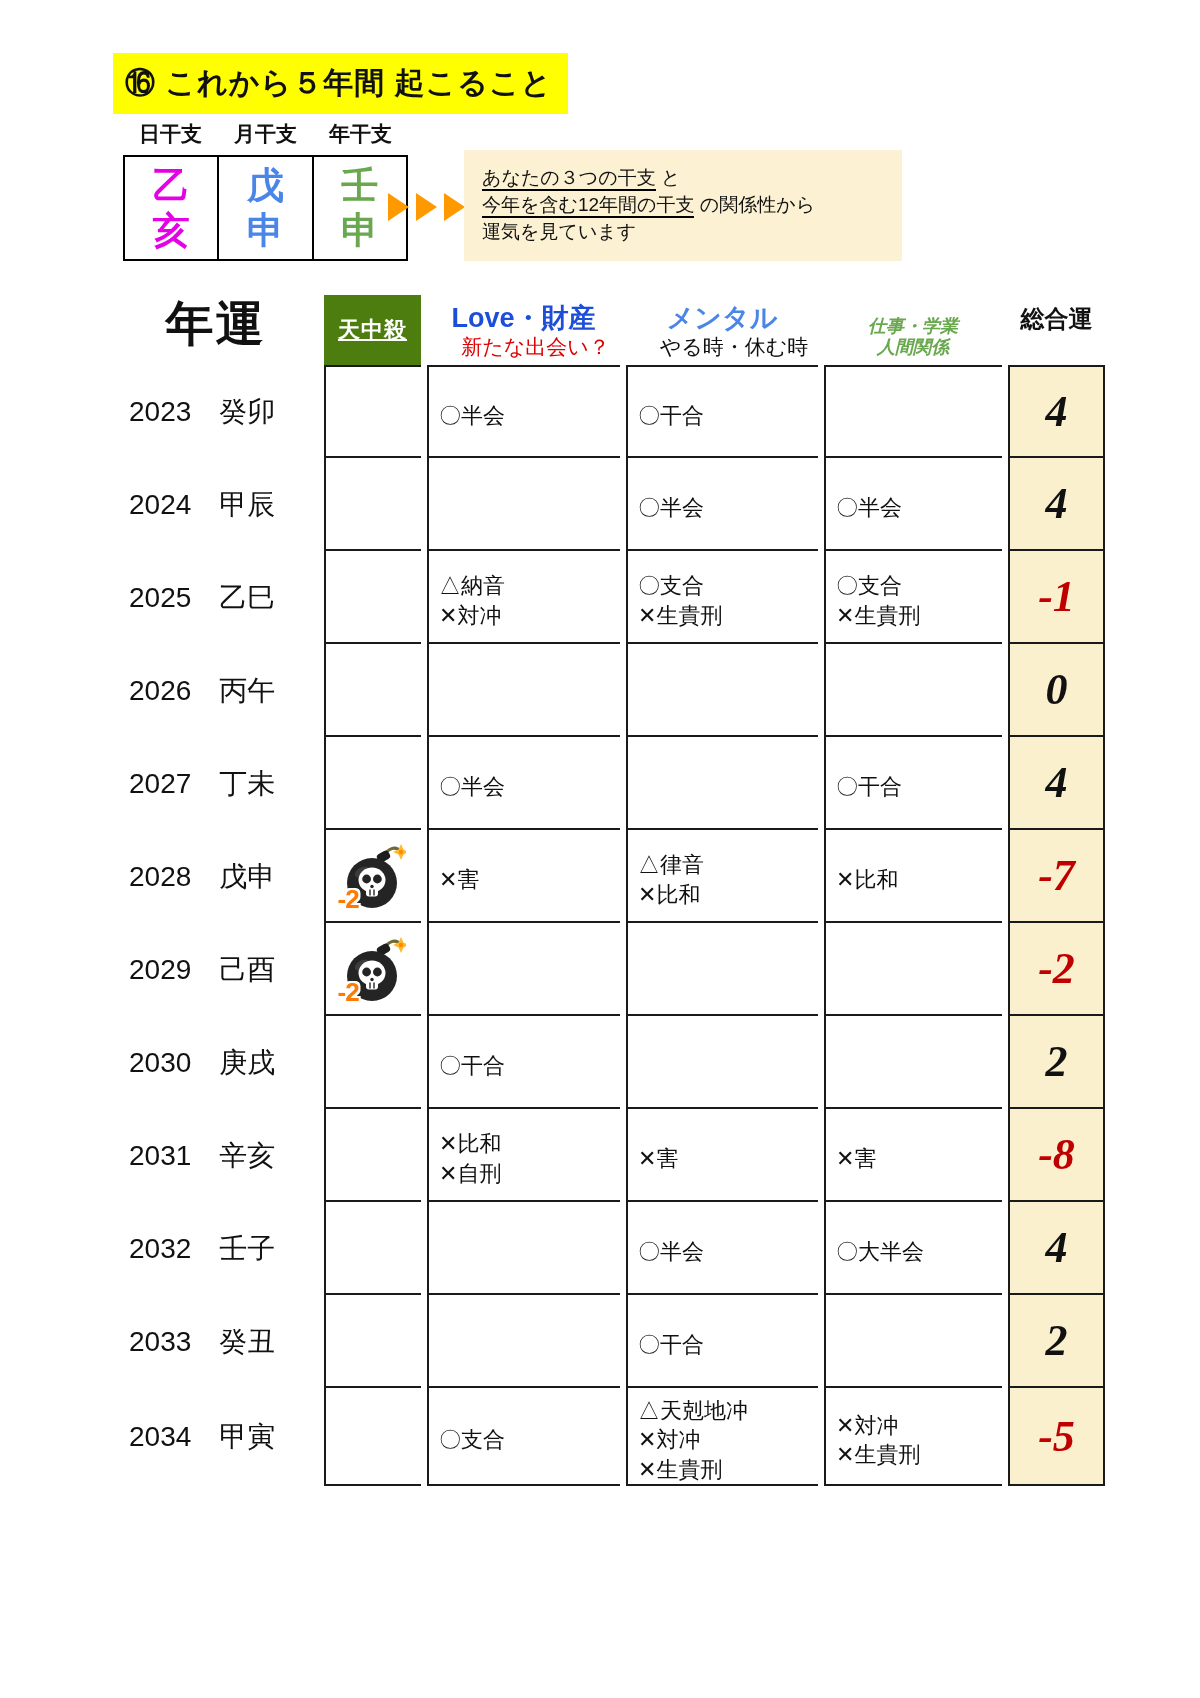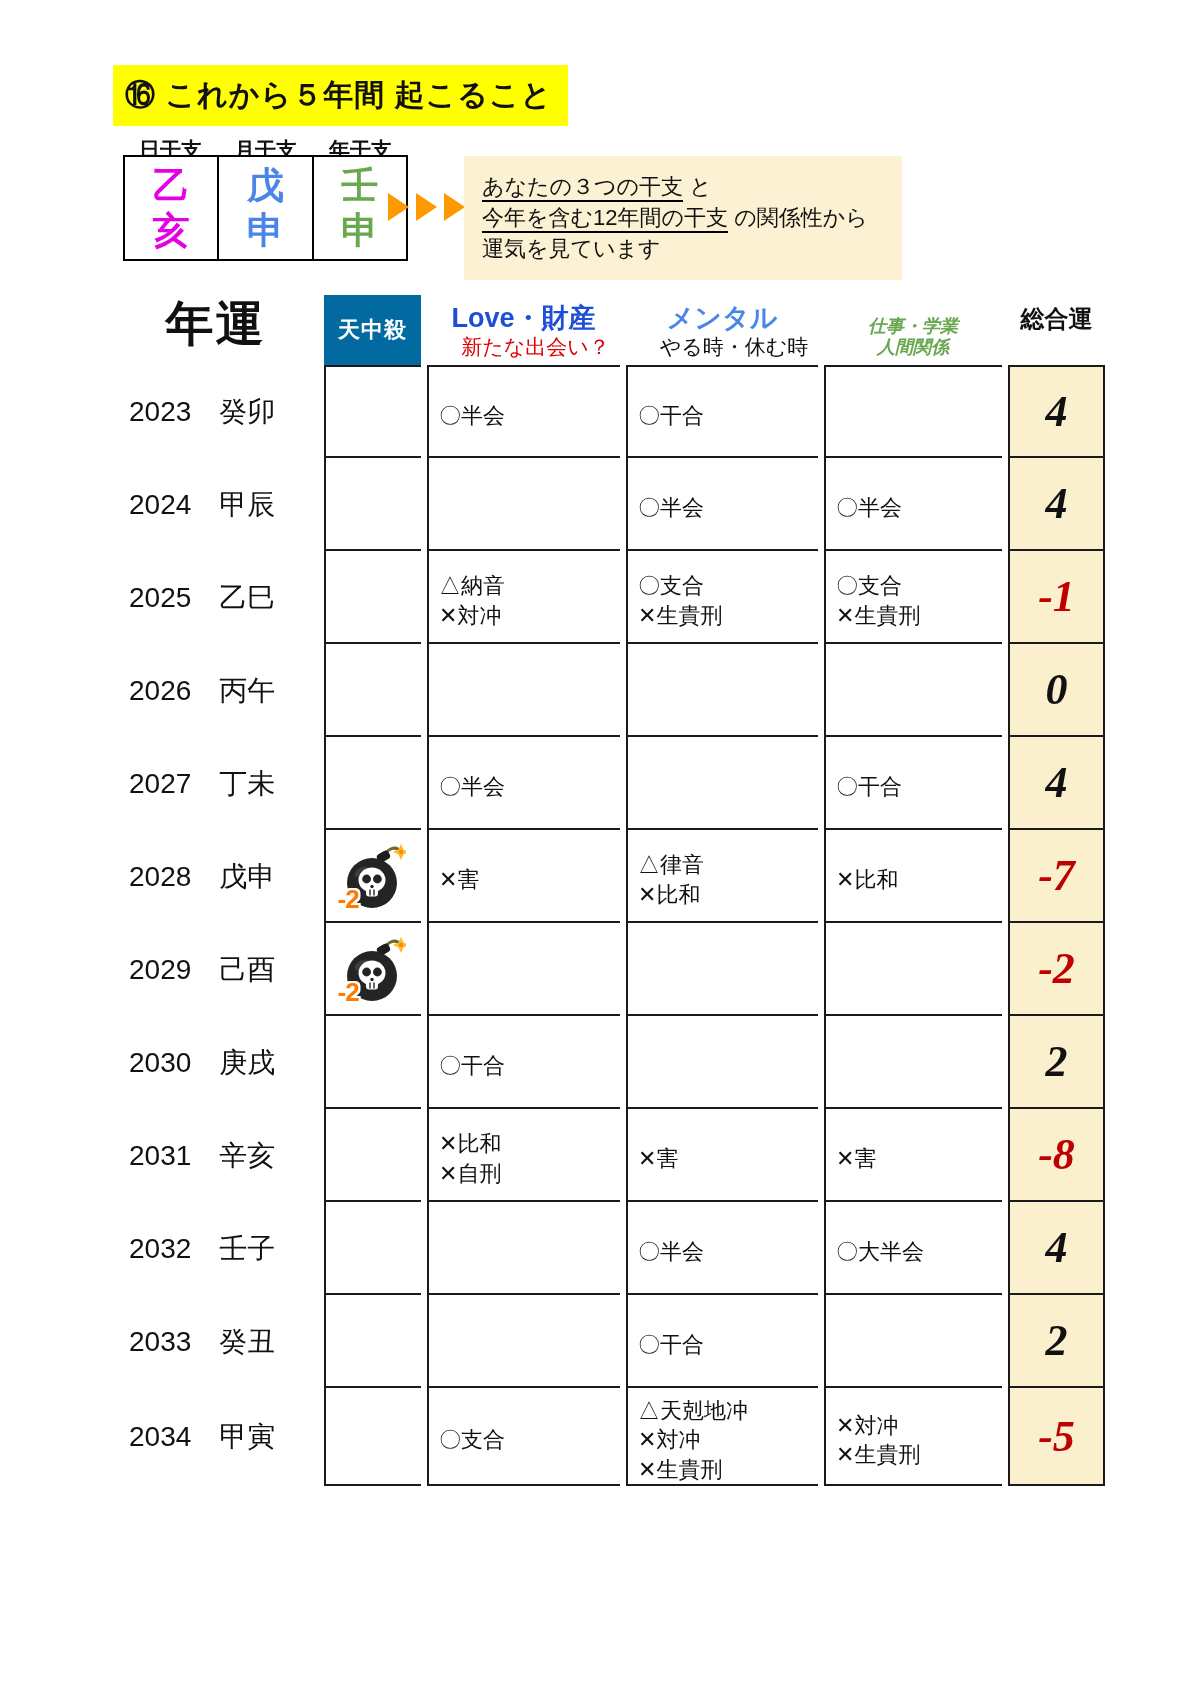--- a/index.html
+++ b/index.html
@@ -1,48 +1,48 @@
 <!DOCTYPE html>
 <html><head>
 <meta charset="utf-8">
 <style>
   html,body{margin:0;padding:0;background:#ffffff;}
   body{width:1200px;height:1698px;position:relative;font-family:"Liberation Sans",sans-serif;color:#111;}
   .page{position:absolute;inset:0;background:#fff;}
 
   
-  .title{position:absolute;left:113px;top:65px;background:#FFFF00;font-size:30px;font-weight:bold;
+  .title{position:absolute;left:113px;top:53px;background:#FFFF00;font-size:30px;font-weight:bold;
          padding:10px 16px 10px 12px;letter-spacing:1px;white-space:nowrap;}
 
   
-  .pillar-labels{position:absolute;left:123px;top:120px;width:285px;display:flex;margin-top:16px;}
+  .pillar-labels{position:absolute;left:123px;top:120px;width:285px;display:flex;}
   .pillar-labels span{width:95px;text-align:center;font-size:21px;font-weight:bold;}
   .pillar-table{position:absolute;left:123px;top:155px;width:285px;height:106px;display:flex;
                 border:2px solid #000;box-sizing:border-box;background:#fff;}
   .pillar-col{flex:1;display:flex;flex-direction:column;justify-content:space-around;align-items:center;
               border-left:2px solid #000;font-size:37px;font-weight:bold;line-height:1;padding:6px 0;}
   .pillar-col:first-child{border-left:none;}
   .c-magenta{color:#E500E5;} .c-blue{color:#4A86E8;}
 
   
   .arrows{position:absolute;left:388px;top:193px;display:flex;gap:7px;}
   .tri{width:0;height:0;border-left:21px solid #FF9900;border-top:14px solid transparent;border-bottom:14px solid transparent;}
 
   
-  .note{position:absolute;left:464px;top:156px;width:438px;box-sizing:border-box;background:#FCF1D2;
-        padding:15px 18px;font-size:22px;line-height:1.42;}
+  .note{position:absolute;left:464px;top:150px;width:438px;box-sizing:border-box;background:#FCF1D2;
+        padding:15px 18px;font-size:19px;line-height:1.42;}
   .ul{border-bottom:2px solid #000;padding-bottom:1px;}
 
   
   .maintable{position:absolute;left:113px;top:283px;width:964px;}
   .hrow,.trow{display:grid;grid-template-columns:205px 97px 193px 192px 178px 97px;gap:6px;}
   .hrow{height:82px;align-items:end;}
   .h-nenun{font-size:48px;font-weight:bold;text-align:center;align-self:center;letter-spacing:2px;}
-  .h-tcs{background:#0369a1;color:#fff;font-size:22px;font-weight:bold;height:70px;display:flex;
-         align-items:center;justify-content:center;letter-spacing:1px;}
+  .h-tcs{background:#4d7c0f;color:#fff;font-size:22px;font-weight:bold;height:70px;display:flex;
+         align-items:center;justify-content:center;letter-spacing:1px;text-decoration:underline;}
   .h-col{text-align:center;padding-bottom:6px;}
   .h-col .t1{font-size:27px;font-weight:bold;line-height:1.15;}
   .h-col .t2{font-size:21px;line-height:1.2;margin-left:24px;}
   .h-love .t1{color:#1d4ed8;} .h-love .t2{color:#DD0000;}
   .h-mental .t1{color:#4A86E8;} .h-mental .t2{color:#111;}
   .h-work .t1{color:#6AA84F;font-size:18px;font-weight:bold;line-height:1.2;font-style:italic;}
   .h-total{font-size:24px;font-weight:bold;text-align:center;align-self:center;padding-bottom:10px;}
 
   .cell{border-left:2px solid #1a1a1a;border-bottom:2px solid #1a1a1a;box-sizing:border-box;min-height:93px;}
   .trow.first .cell{border-top:2px solid #1a1a1a;}

